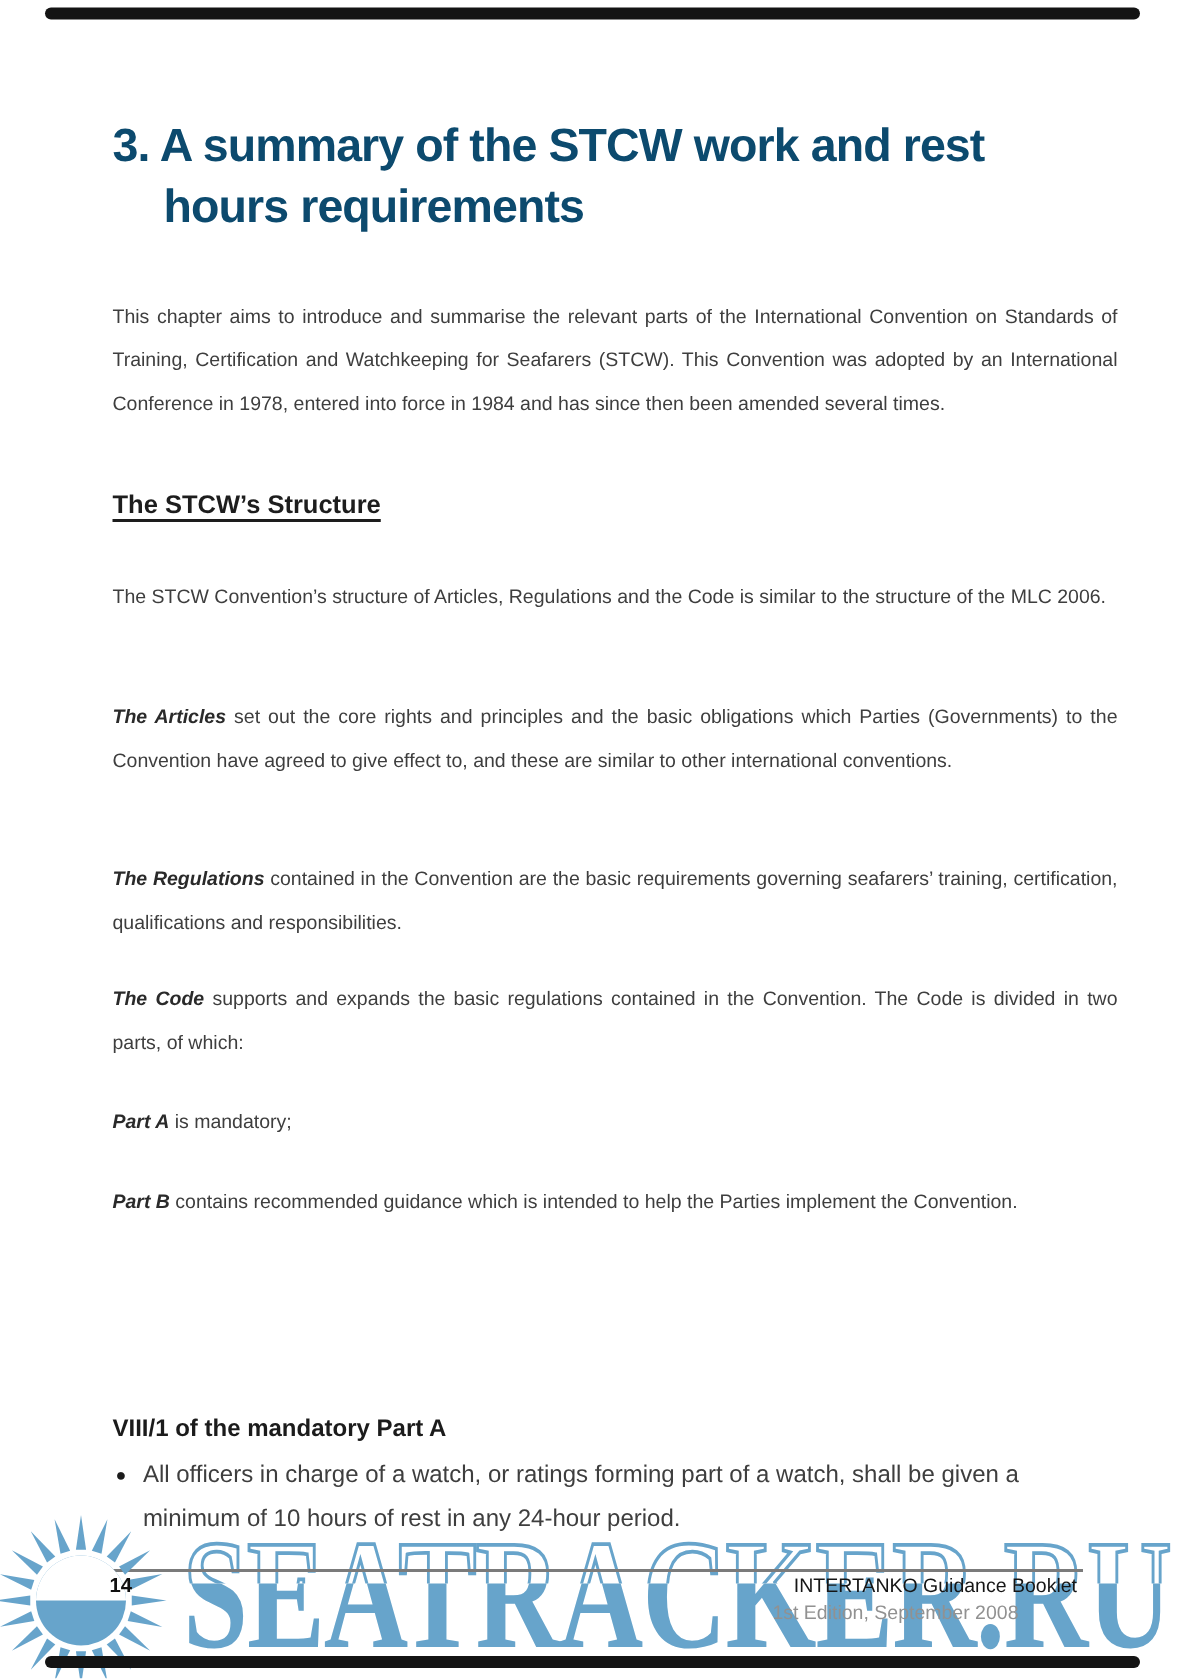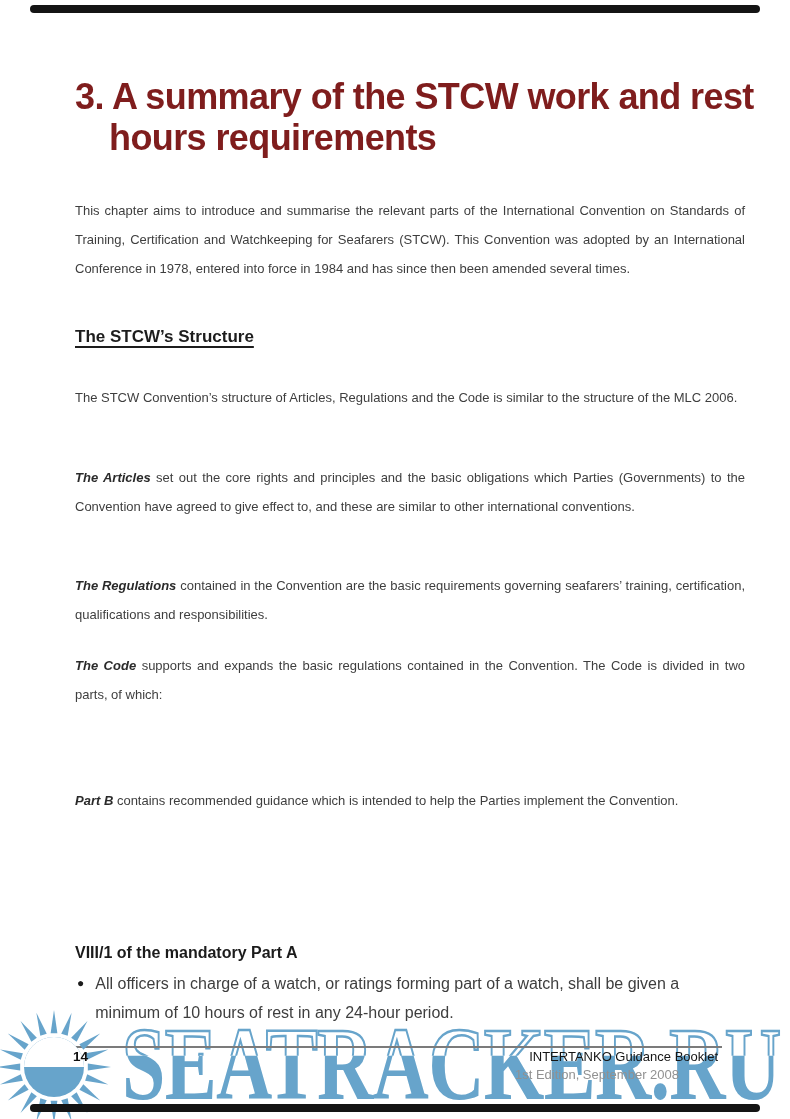--- a/index.html
+++ b/index.html
@@ -7,21 +7,21 @@
     position:relative; width:790px; height:1119px; margin:0 auto;
     background:#ffffff; overflow:hidden;
     font-family:"Liberation Sans", sans-serif; color:#3e3e3e;
   }
   .bar { position:absolute; left:30px; right:30px; height:8px; background:#141414; border-radius:4px; z-index:7; }
   .bar-top { top:5px; }
   .bar-bottom { top:1104px; }
 
   .chapter-title {
     position:absolute; left:75px; top:76px; width:680px; z-index:5;
-    font-size:36px; line-height:41px; font-weight:bold; color:#7f1d1d;
+    font-size:31px; line-height:41px; font-weight:bold; color:#0c4a6e;
     letter-spacing:-0.6px; padding-left:34px; text-indent:-34px;
   }
   .para {
     position:absolute; left:75px; width:670px; z-index:5;
     font-size:13px; line-height:29px; text-align:justify; color:#3e3e3e;
   }
   .para b i, .para b { color:#2a2a2a; }
   .p-intro { top:196px; }
   .h-structure {
     position:absolute; left:75px; top:327px; z-index:5;
@@ -118,20 +118,21 @@
   <div class="h-structure">The STCW’s Structure</div>
 
   <div class="para p-structure">The STCW Convention’s structure of Articles, Regulations and the Code is similar to the structure of the MLC 2006.</div>
 
   <div class="para p-articles"><b><i>The Articles</i></b><span> set out the core rights and principles and the basic obligations which Parties (Governments) to the Convention have agreed to give effect to, and these are similar to other international conventions.</span></div>
 
   <div class="para p-code"><b><i>The Code</i></b><span> supports and expands the basic regulations contained in the Convention. The Code is divided in two parts, of which:</span></div>
 
   <div class="para p-regulations"><b><i>The Regulations</i></b><span> contained in the Convention are the basic requirements governing seafarers’ training, certification, qualifications and responsibilities.</span></div>
 
+  <div class="para p-part-a"><b><i>Part A</i></b><span> is mandatory;</span></div>
 
   <div class="para p-part-b"><b><i>Part B</i></b><span> contains recommended guidance which is intended to help the Parties implement the Convention.</span></div>
 
 
   <div class="h-viii">VIII/1 of the mandatory Part A</div>
 
   <div class="bullet-row">
     <span class="bullet-marker">●</span>
     <span>All officers in charge of a watch, or ratings forming part of a watch, shall be given a minimum of 10 hours of rest in any 24-hour period.</span>
   </div>

